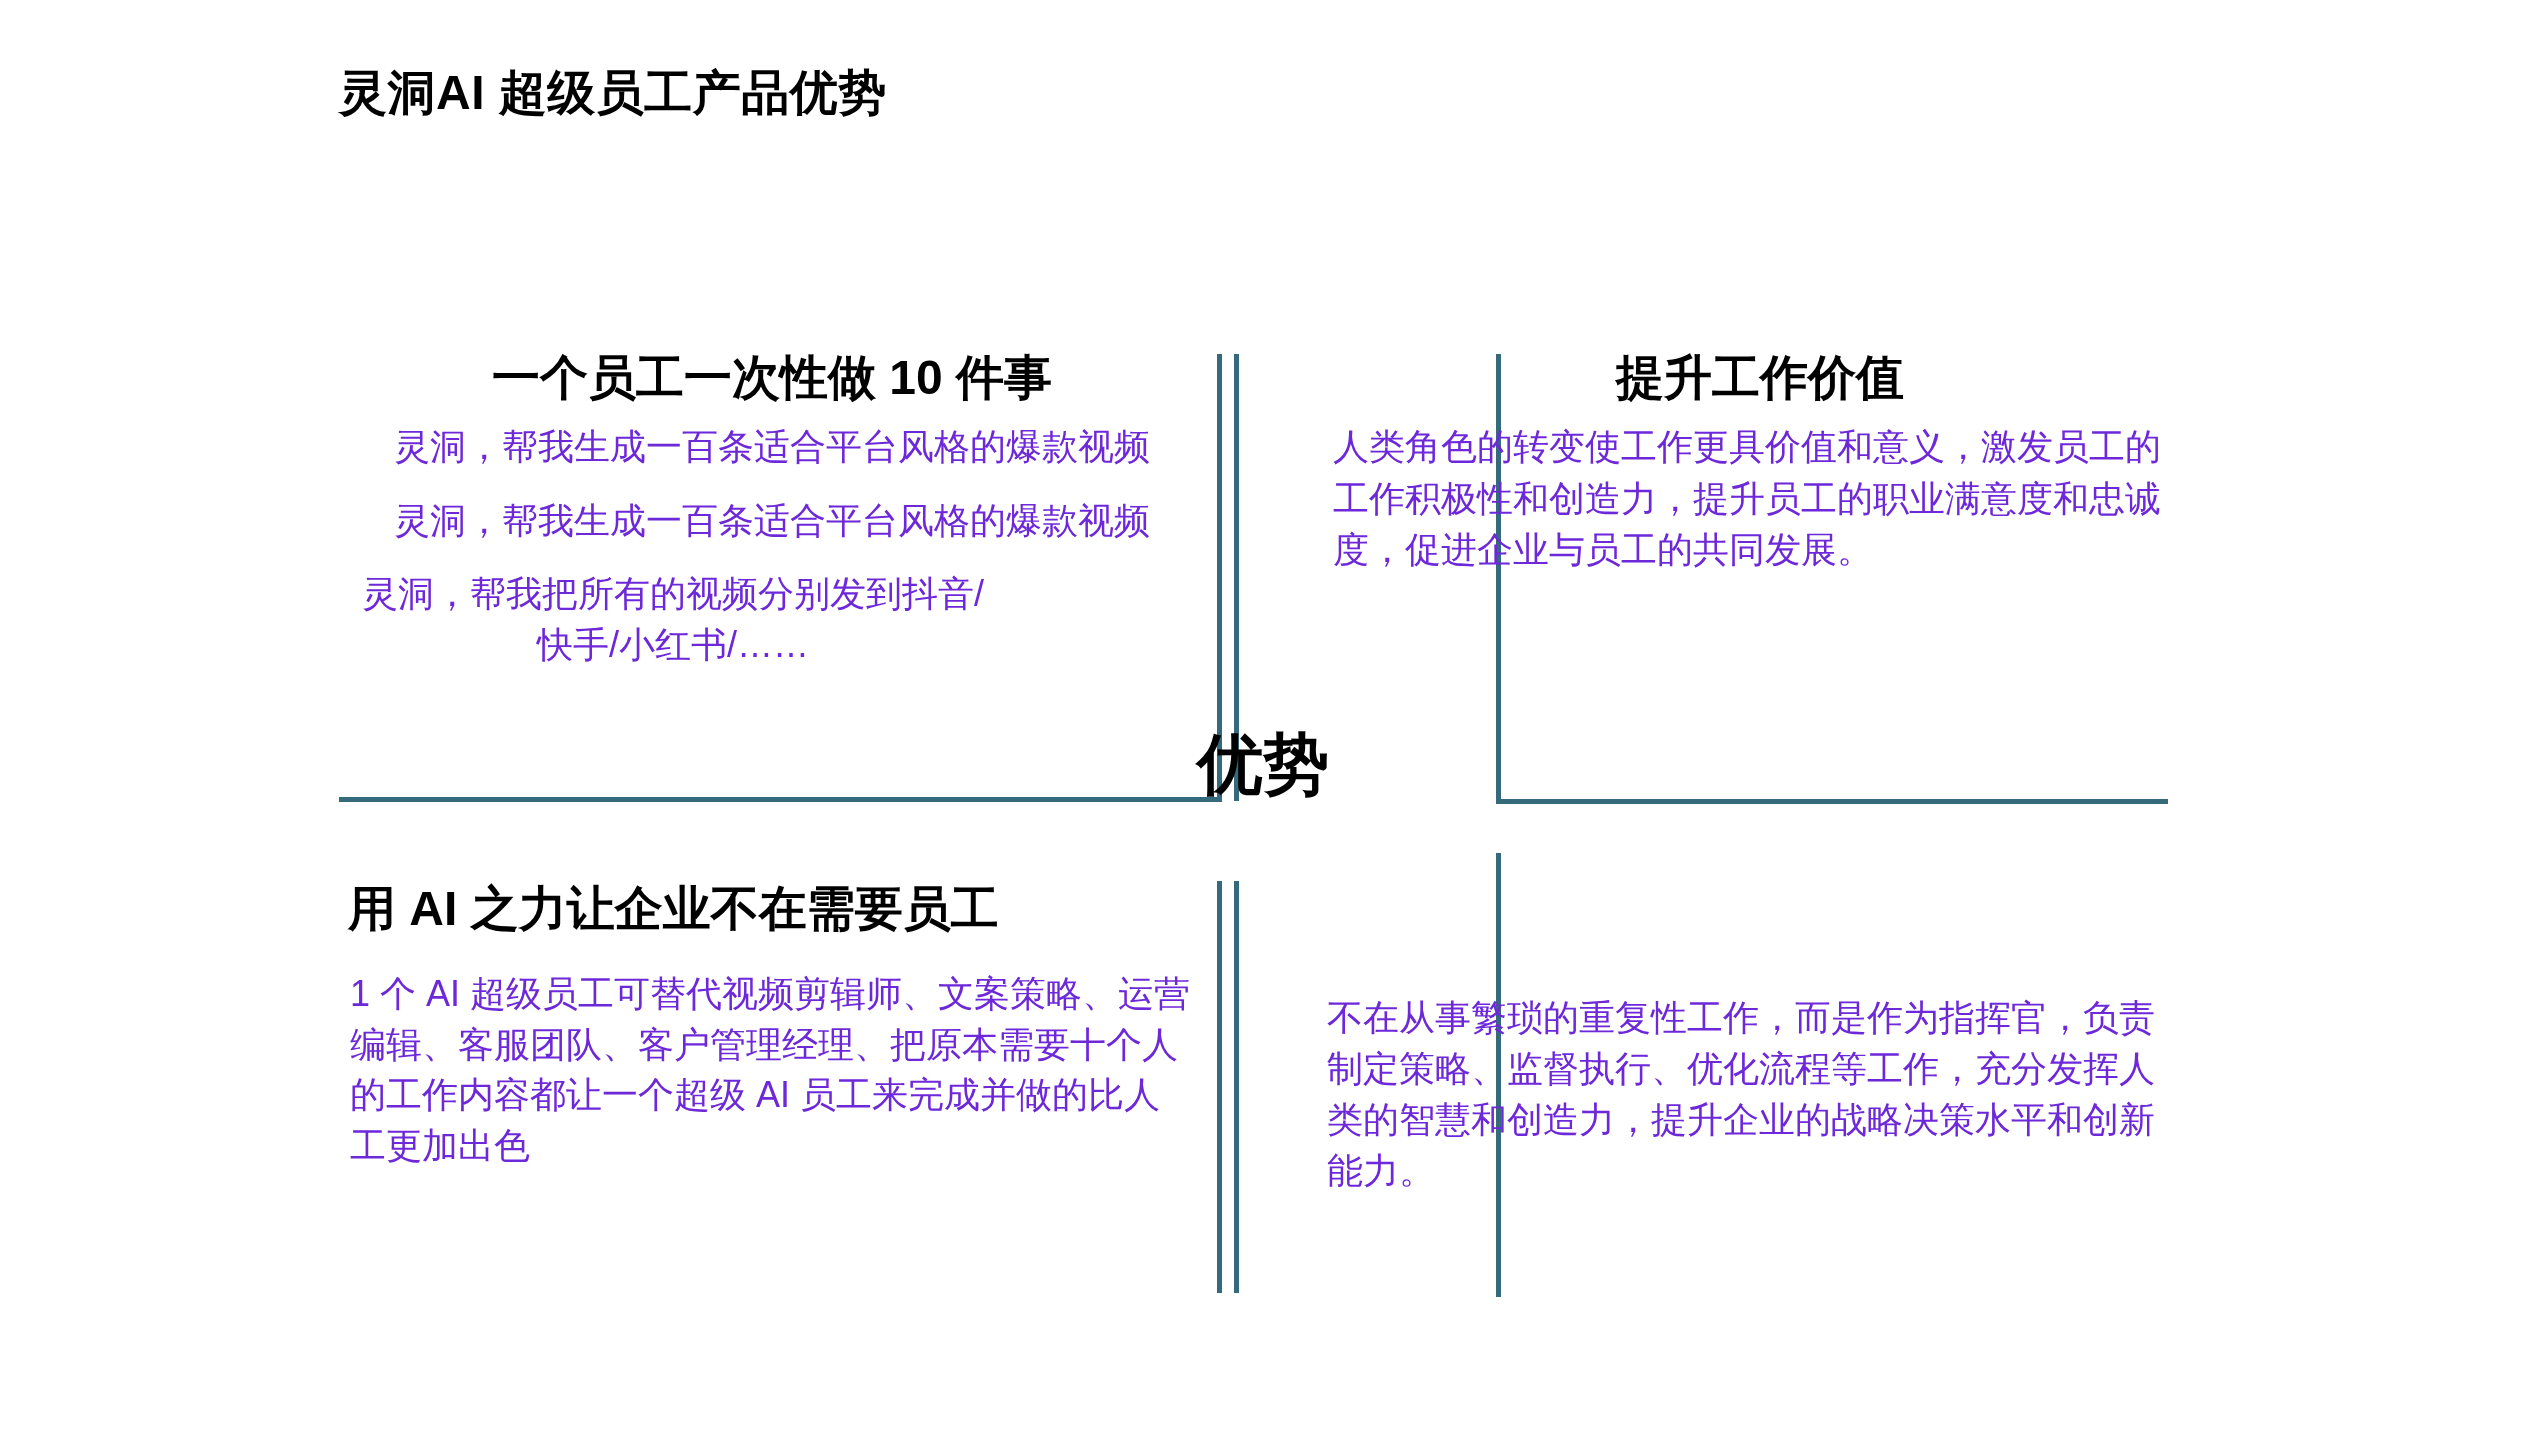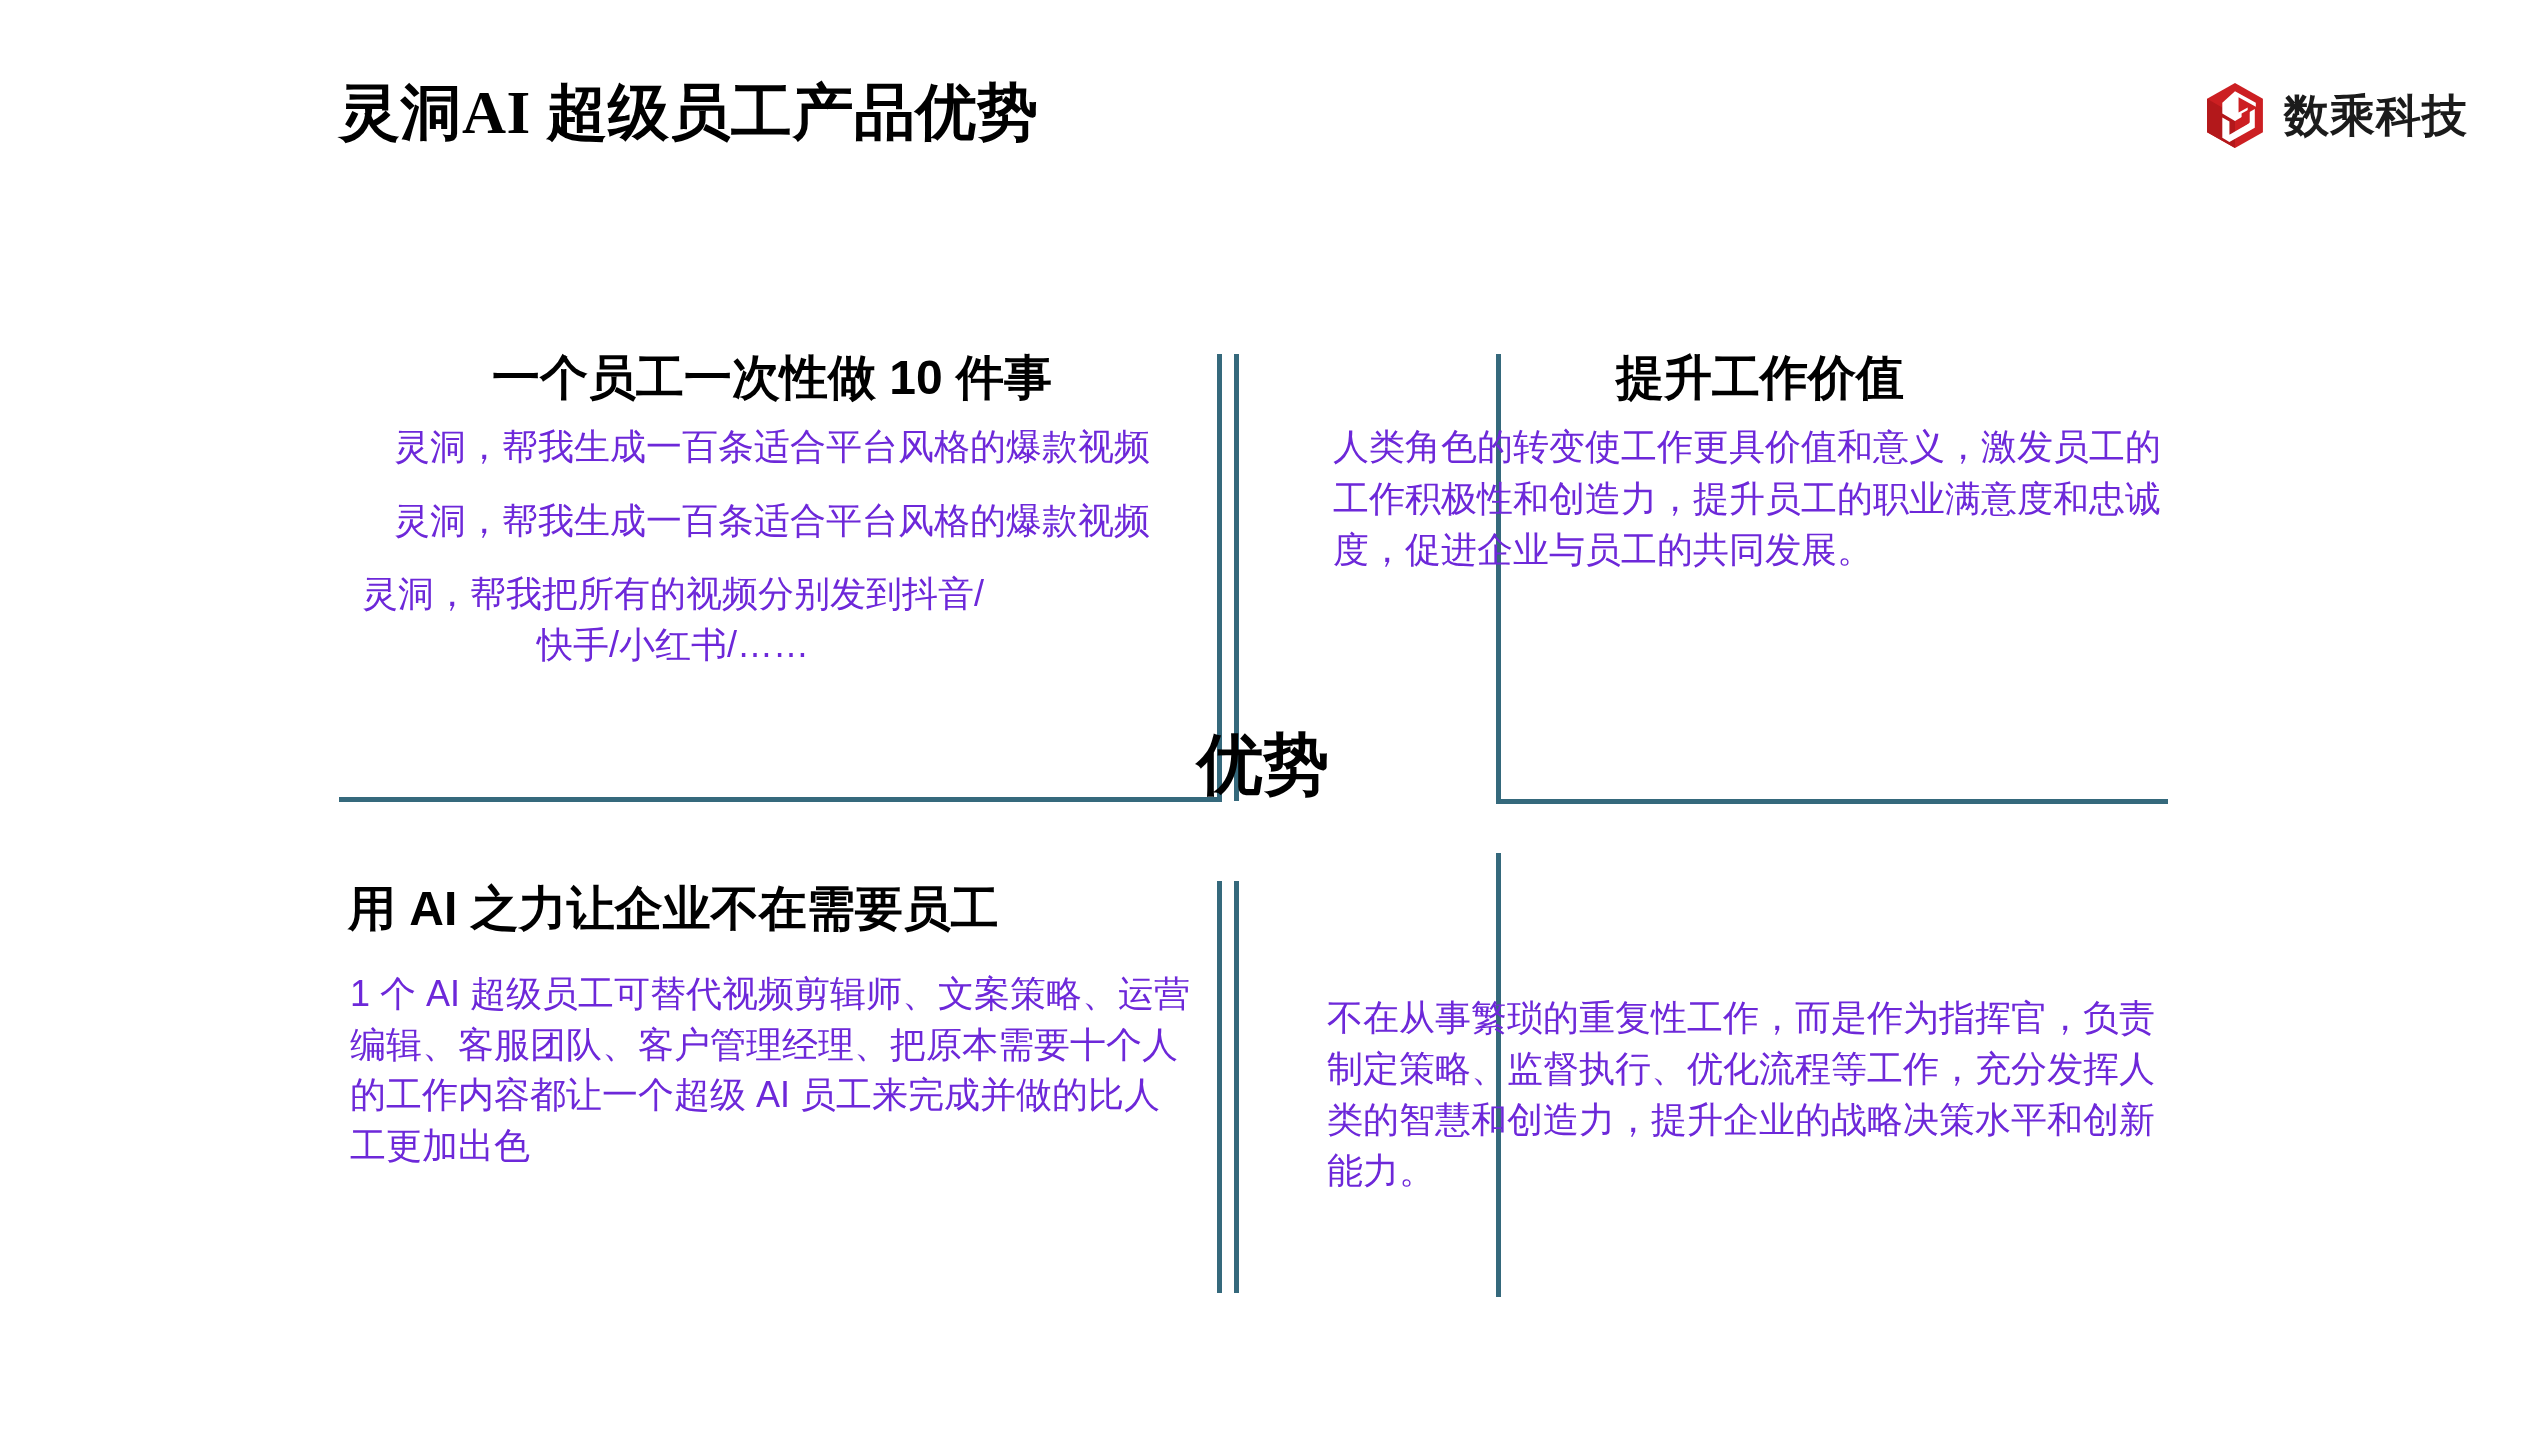--- a/index.html
+++ b/index.html
@@ -20,28 +20,27 @@
     height: 1454px;
     background: #ffffff;
     overflow: hidden;
     transform-origin: top left;
   }
 
   
   .slide-title {
     position: absolute;
     left: 339px;
-    top: 78px;
-    font-size: 61px;
+    top: 65px;
+    font-size: 48px;
     font-weight: 700;
     letter-spacing: 0.5px;
     line-height: 1.15;
     color: #000000;
     white-space: nowrap;
-    font-family: Liberation Serif, serif;
   }
 
   .brand {
     position: absolute;
     right: 117px;
     top: 82px;
     display: flex;
     align-items: center;
     gap: 19px;
   }
@@ -135,33 +134,20 @@
   }
   .center-label .line2 { display: block; }
 </style>
 </head>
 <body>
 
 <div class="slide">
 
   <div class="slide-title">灵洞AI 超级员工产品优势</div>
 
-  <div class="brand">
-    <svg class="brand-mark" viewBox="0 0 118 132" aria-hidden="true">
-
-      <polygon points="59,2 114,33 114,99 59,130 4,99 4,33" fill="#CC1F22"></polygon>
-
-      <polygon points="4,33 59,65 59,130 4,99" fill="#B3181B"></polygon>
-
-      <polygon points="59,18 100,41 100,49 66,30 66,60 84,50 84,62 59,77 34,62 34,41" fill="#ffffff"></polygon>
-      <polygon points="34,70 48,78 48,104 86,82 86,60 98,53 98,90 48,118 34,110" fill="#ffffff"></polygon>
-      <polygon points="72,62 88,53 88,80 72,89" fill="#CC1F22"></polygon>
-    </svg>
-    <div class="brand-name">数乘科技</div>
-  </div>
 
   <div class="rule rule-h rule-tl-h"></div>
   <div class="rule rule-h rule-br-h"></div>
   <div class="rule rule-v rule-v-a-top"></div>
   <div class="rule rule-v rule-v-b-top"></div>
   <div class="rule rule-v rule-v-a-bot"></div>
   <div class="rule rule-v rule-v-b-bot"></div>
   <div class="rule rule-v rule-v-c-top"></div>
   <div class="rule rule-v rule-v-c-bot"></div>
 

